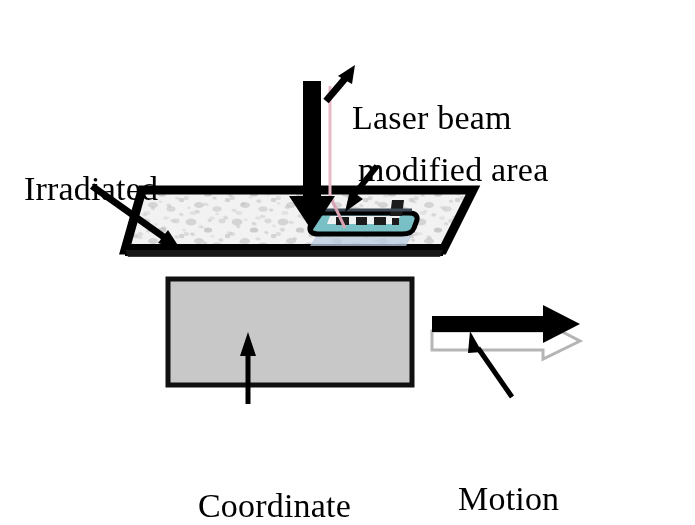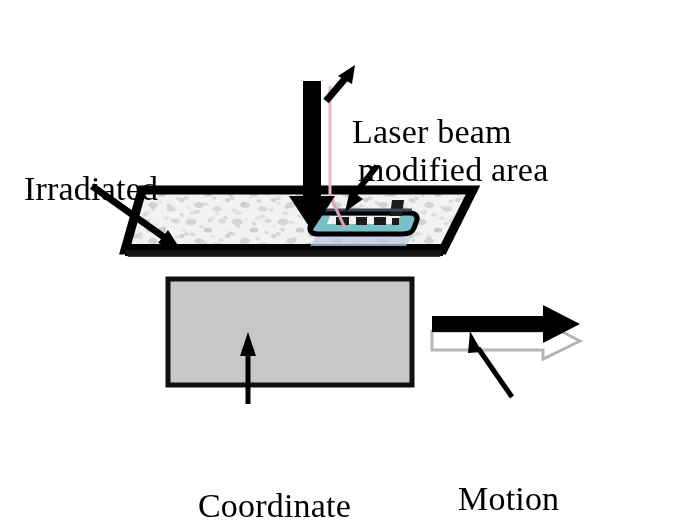--- a/index.html
+++ b/index.html
@@ -31,21 +31,21 @@
     white-space: pre;
     letter-spacing: 0.2px;
   }
   #label-irradiated-sample {
     left: 24px;
     top: 92px;
     text-align: left;
   }
   #label-laser-beam {
     left: 352px;
-    top: 35px;
+    top: 21px;
     text-align: center;
   }
   #label-modified-area {
     left: 358px;
     top: 73px;
     text-align: right;
   }
   #label-coordinate-table {
     left: 152px;
     top: 409px;

